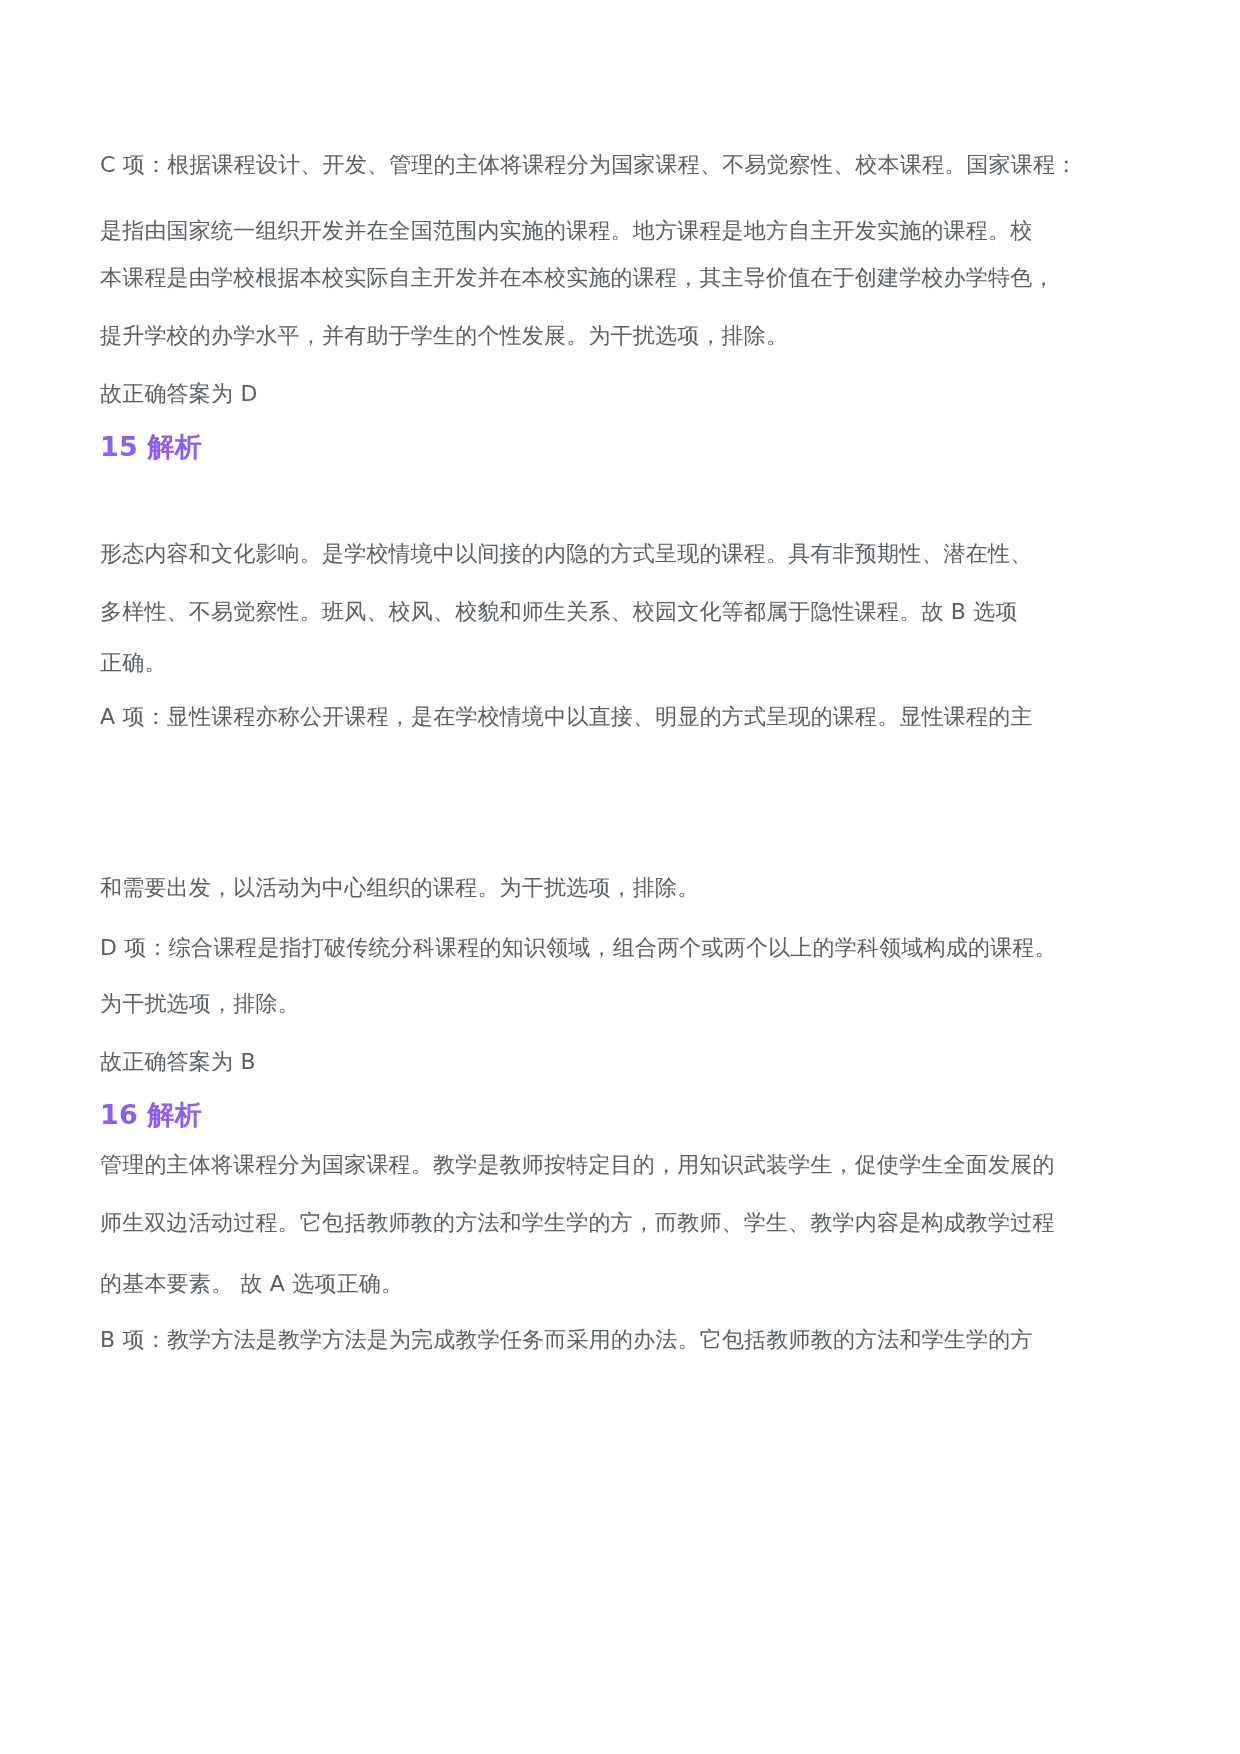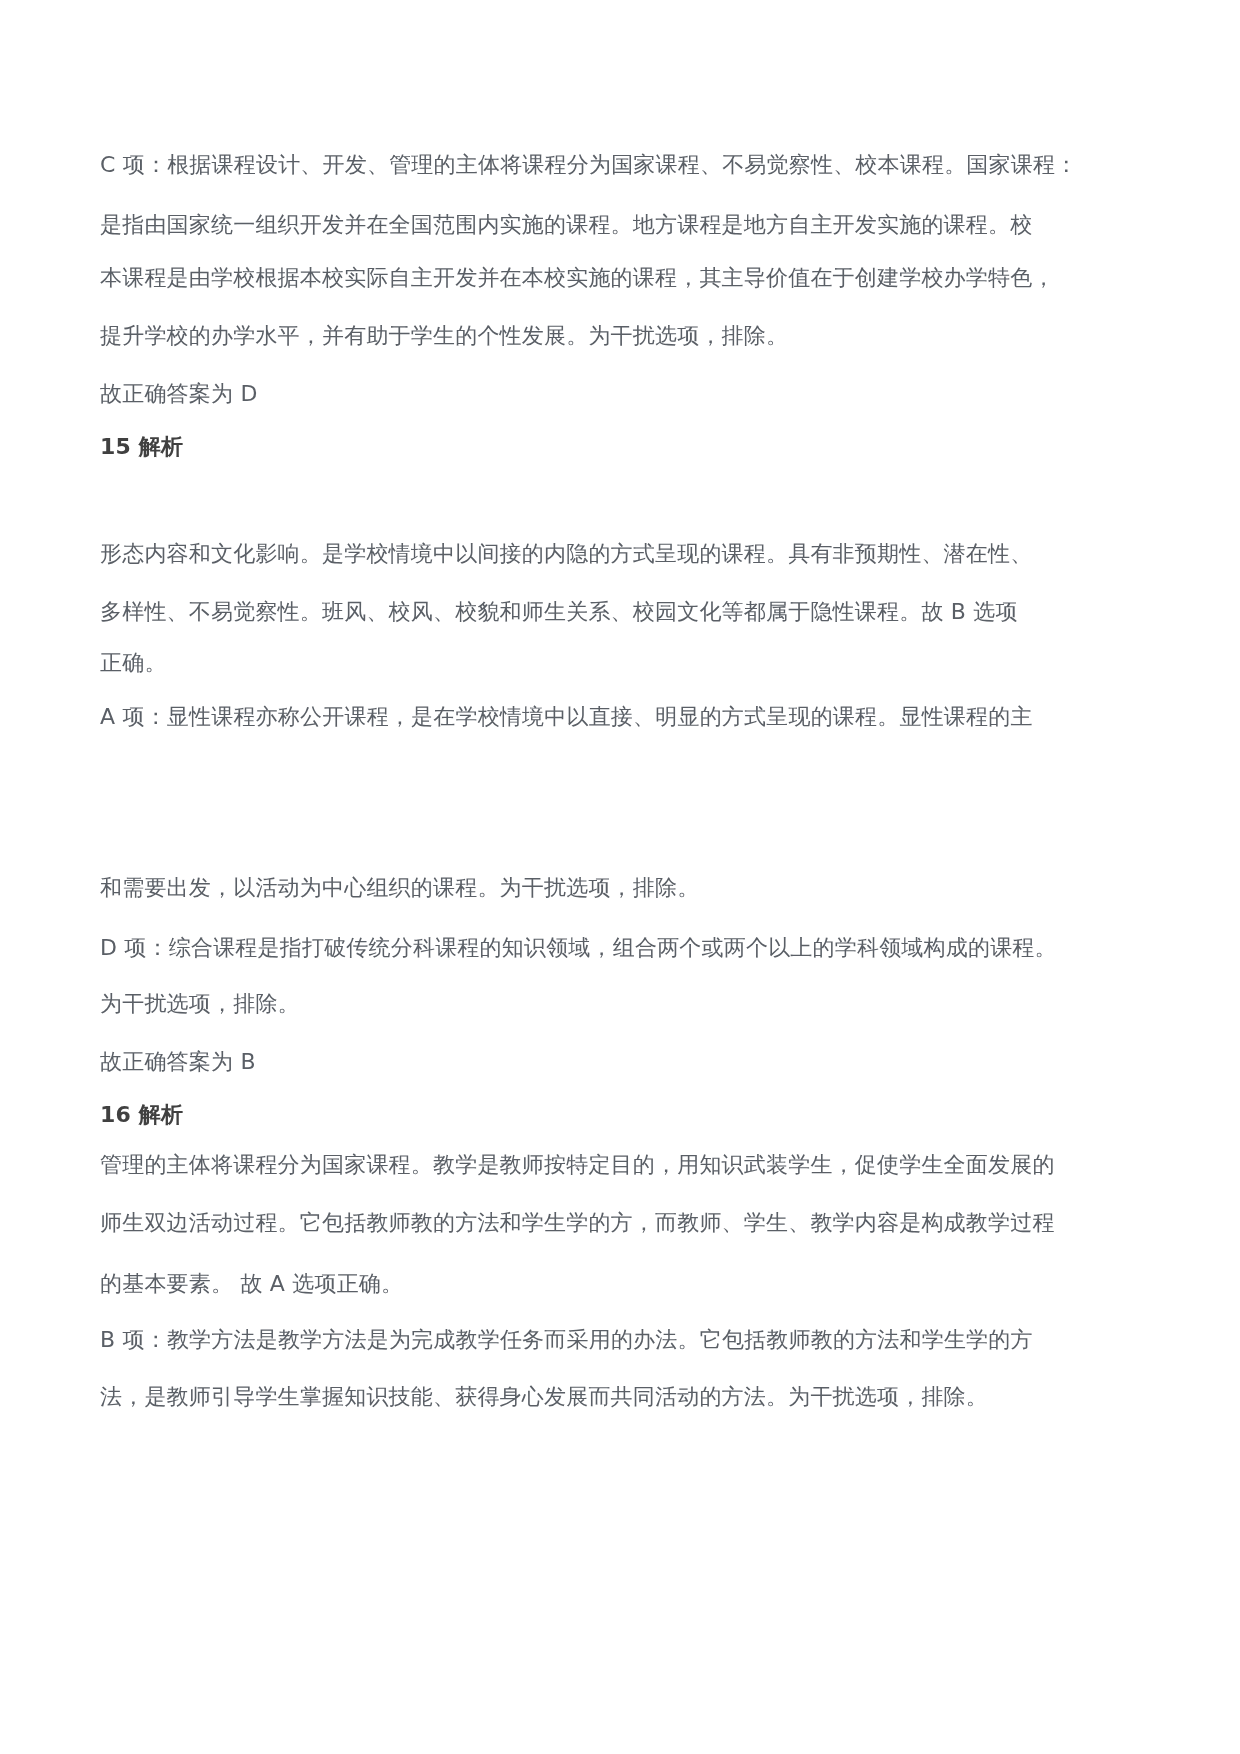--- a/index.html
+++ b/index.html
@@ -25,43 +25,42 @@
       left: 100px;
       white-space: nowrap;
       font-family: "DejaVu Sans", "Liberation Sans", sans-serif;
       font-size: 22px;
       line-height: 30px;
       color: #5a5f66;
       letter-spacing: 0.2px;
     }
     .heading {
       font-weight: bold;
-      color: #404040;
-      font-size: 22px;
+      color: #8b5cf6;
+      font-size: 27px;
     }
   </style>
 </head>
 <body>
 
 <div class="page">
   <div class="line" style="top:150px">C 项：根据课程设计、开发、管理的主体将课程分为国家课程、不易觉察性、校本课程。国家课程：</div>
-  <div class="line" style="top:210px">是指由国家统一组织开发并在全国范围内实施的课程。地方课程是地方自主开发实施的课程。校</div>
+  <div class="line" style="top:216px">是指由国家统一组织开发并在全国范围内实施的课程。地方课程是地方自主开发实施的课程。校</div>
   <div class="line" style="top:321px">提升学校的办学水平，并有助于学生的个性发展。为干扰选项，排除。</div>
   <div class="line" style="top:263px">本课程是由学校根据本校实际自主开发并在本校实施的课程，其主导价值在于创建学校办学特色，</div>
   <div class="line" style="top:379px">故正确答案为 D</div>
 
   <div class="line heading" style="top:432px">15 解析</div>
   <div class="line" style="top:539px">形态内容和文化影响。是学校情境中以间接的内隐的方式呈现的课程。具有非预期性、潜在性、</div>
   <div class="line" style="top:597px">多样性、不易觉察性。班风、校风、校貌和师生关系、校园文化等都属于隐性课程。故 B 选项</div>
   <div class="line" style="top:648px">正确。</div>
   <div class="line" style="top:702px">A 项：显性课程亦称公开课程，是在学校情境中以直接、明显的方式呈现的课程。显性课程的主</div>
   <div class="line" style="top:873px">和需要出发，以活动为中心组织的课程。为干扰选项，排除。</div>
   <div class="line" style="top:933px">D 项：综合课程是指打破传统分科课程的知识领域，组合两个或两个以上的学科领域构成的课程。</div>
   <div class="line" style="top:989px">为干扰选项，排除。</div>
   <div class="line" style="top:1047px">故正确答案为 B</div>
 
   <div class="line heading" style="top:1100px">16 解析</div>
   <div class="line" style="top:1150px">管理的主体将课程分为国家课程。教学是教师按特定目的，用知识武装学生，促使学生全面发展的</div>
   <div class="line" style="top:1208px">师生双边活动过程。它包括教师教的方法和学生学的方，而教师、学生、教学内容是构成教学过程</div>
   <div class="line" style="top:1269px">的基本要素。 故 A 选项正确。</div>
   <div class="line" style="top:1325px">B 项：教学方法是教学方法是为完成教学任务而采用的办法。它包括教师教的方法和学生学的方</div>
-  <div class="line" style="top:1382px">法，是教师引导学生掌握知识技能、获得身心发展而共同活动的方法。为干扰选项，排除。</div>
 </div>
 
 </body></html>

